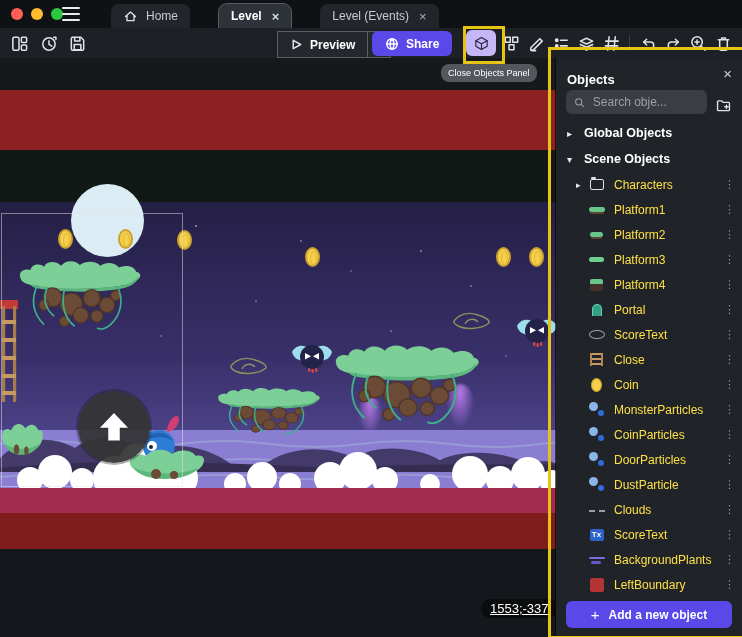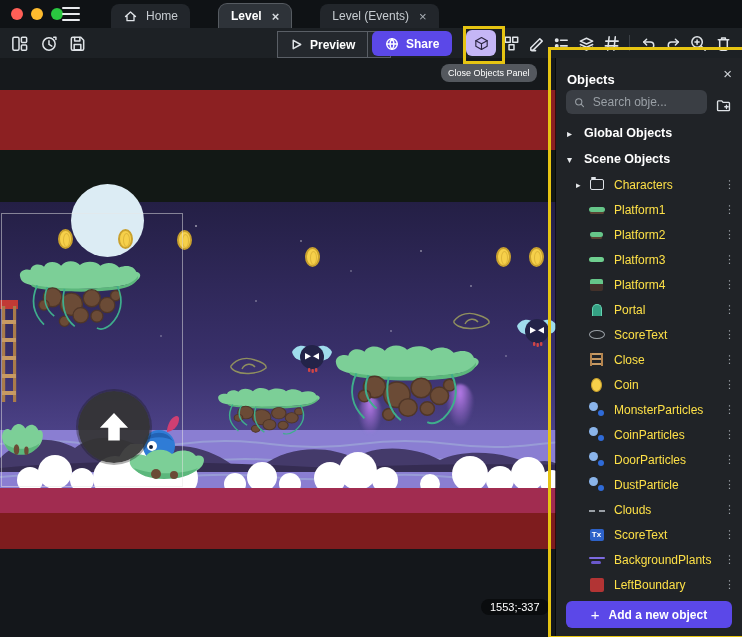--- a/index.html
+++ b/index.html
@@ -40,22 +40,22 @@
   .cube-btn{width:30px;height:26px;background:#c5b6f6;border-radius:6px;display:flex;align-items:center;justify-content:center;cursor:pointer;}
   .cube-btn svg{stroke:#2a2440;}
   .vdiv{width:1px;height:16px;background:#3c4146;margin:0 3px;}
 
   
   .hl{position:absolute;border:3px solid #e6c412;pointer-events:none;z-index:60;}
   #hl-cube{left:463px;top:26px;width:36px;height:32px;}
   #hl-panel{left:548px;top:47px;width:191px;height:586px;}
   .tooltip{position:absolute;left:441px;top:64px;background:#54585e;color:#fff;font-size:9px;
            padding:4px 7px;border-radius:8px;z-index:70;white-space:nowrap;}
-  .coord-badge{position:absolute;left:481px;top:599px;background:#0a0c0e;color:#fff;font-size:11px;
-               padding:2px 9px;border-radius:10px;z-index:25;}
+  .coord-badge{position:absolute;left:481px;top:599px;background:#0a0c0e;color:#fff;font-size:13px;
+               padding:2px 9px;border-radius:10px;z-index:25;text-decoration:underline;}
 
   
   .scene-layer{position:absolute;left:0;width:742px;}
   .red-top{top:90px;height:60px;background:#8c2022;}
   .dark-band{top:150px;height:52px;background:#121815;}
   .sky{top:202px;height:286px;background:linear-gradient(#241f45,#39306b 55%,#5a4f9c);}
   .ground{top:430px;height:58px;background:#8a7ed2;}
   .crimson{top:488px;height:25px;background:#a12c50;z-index:6;}
   .dark-red{top:513px;height:36px;background:#7e1c1e;z-index:6;}
   .bottom-dark{top:549px;height:88px;background:#14171b;z-index:6;}

